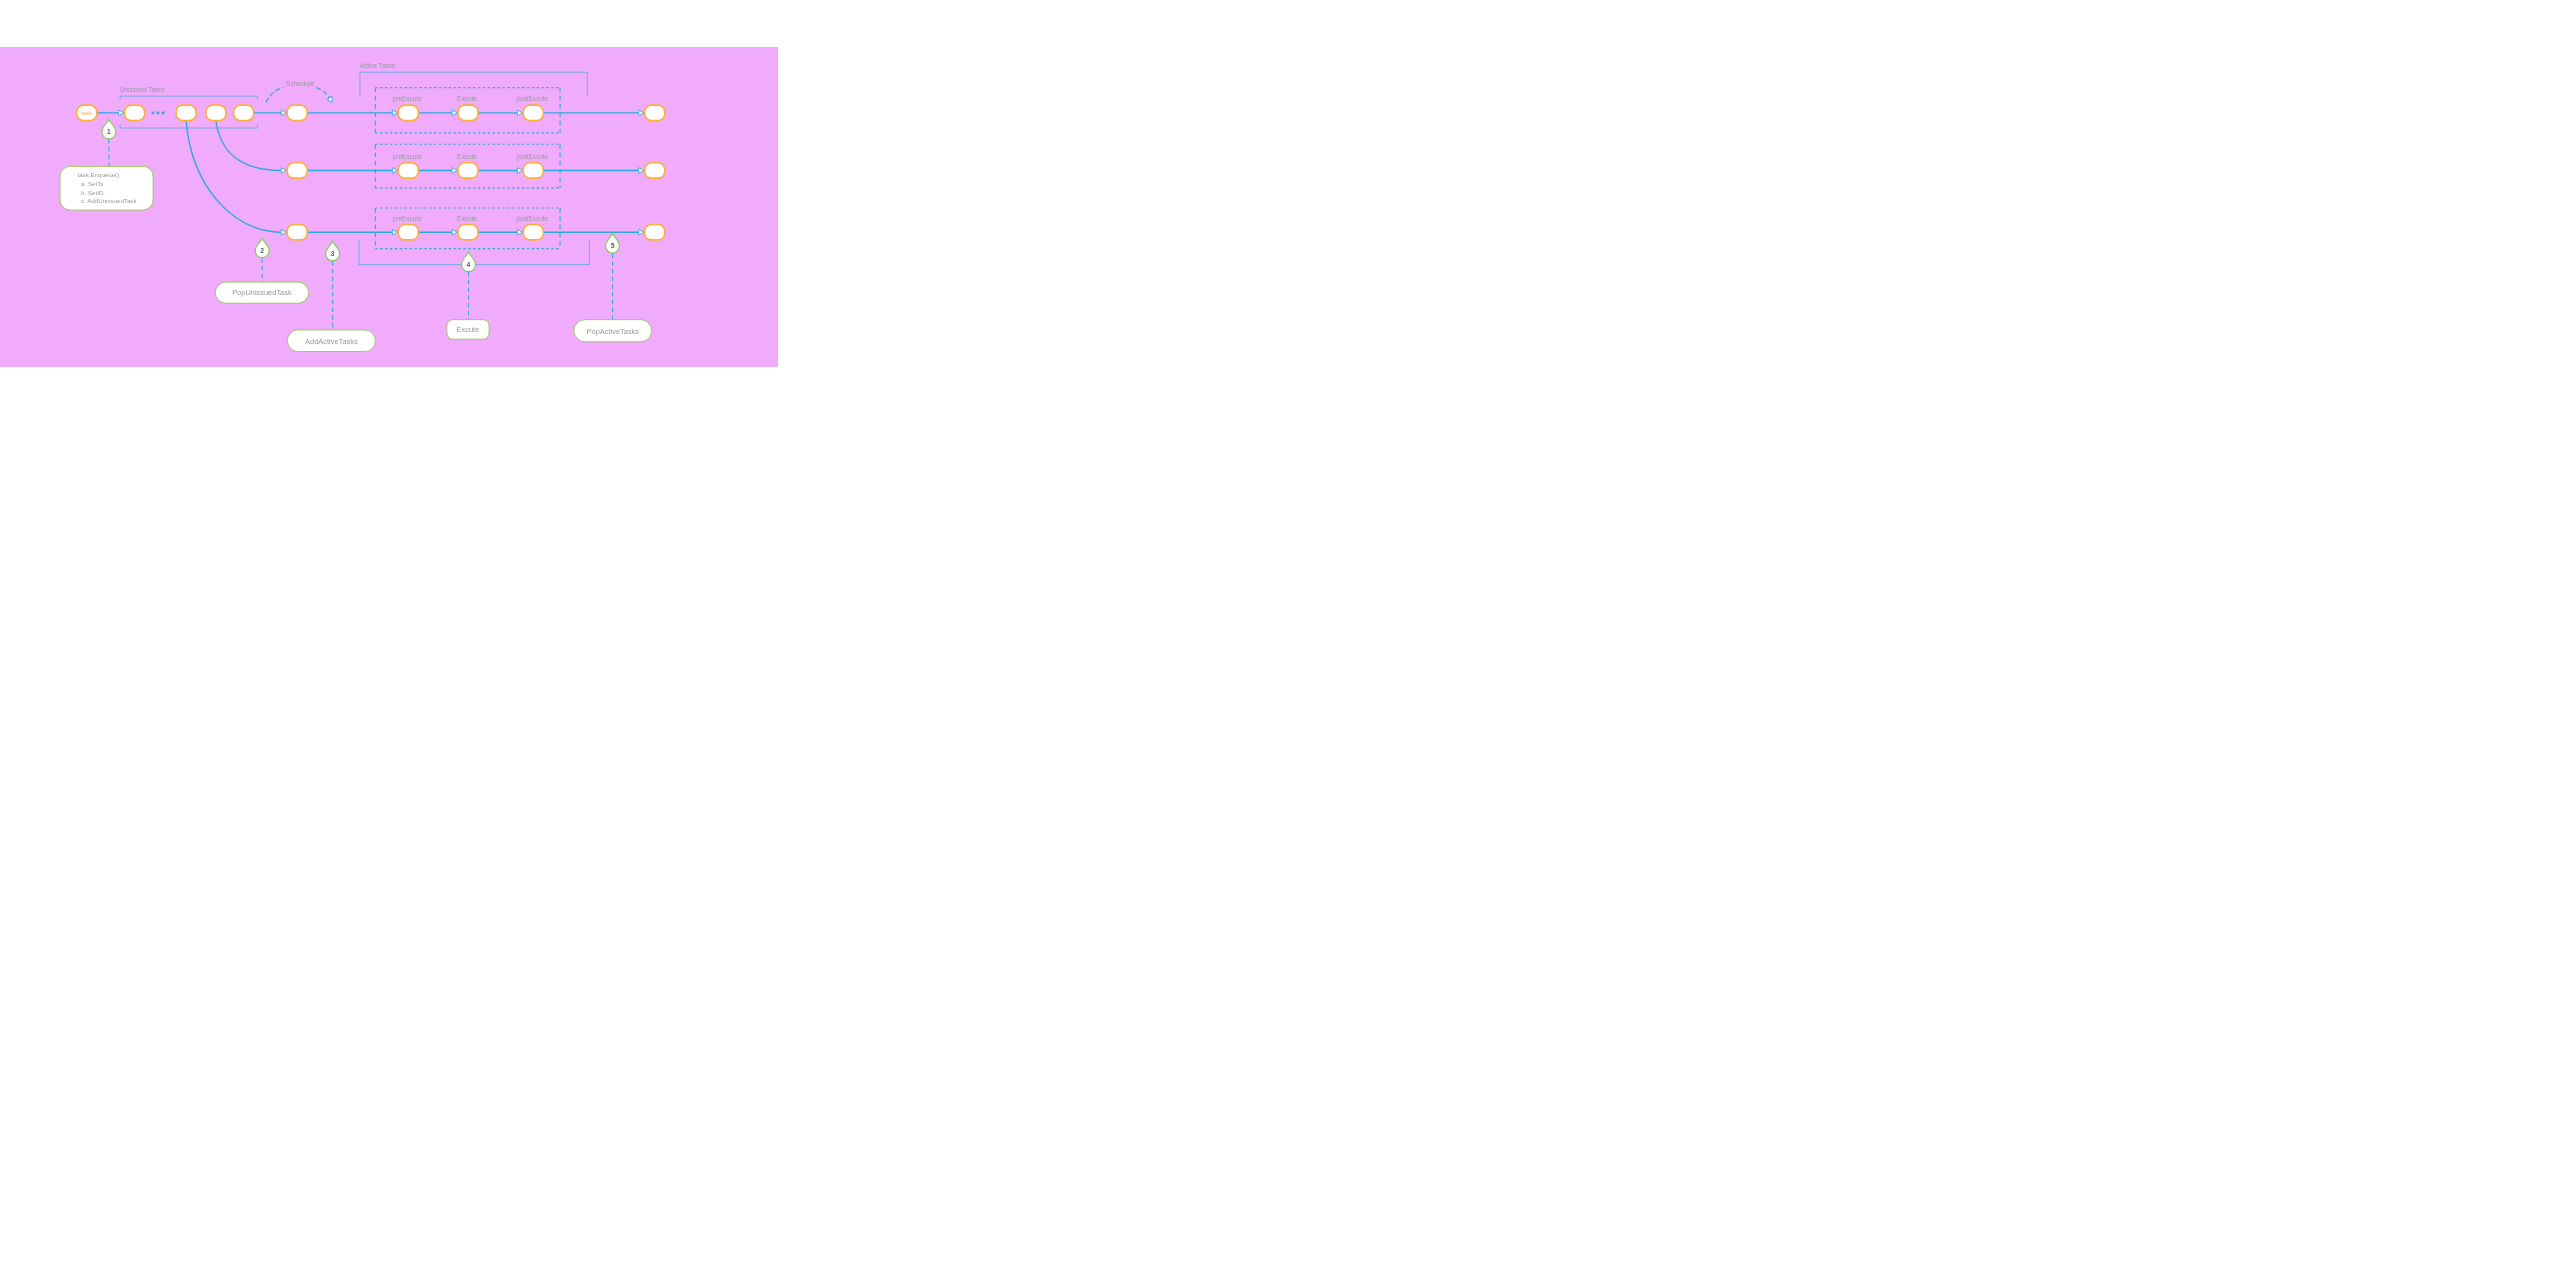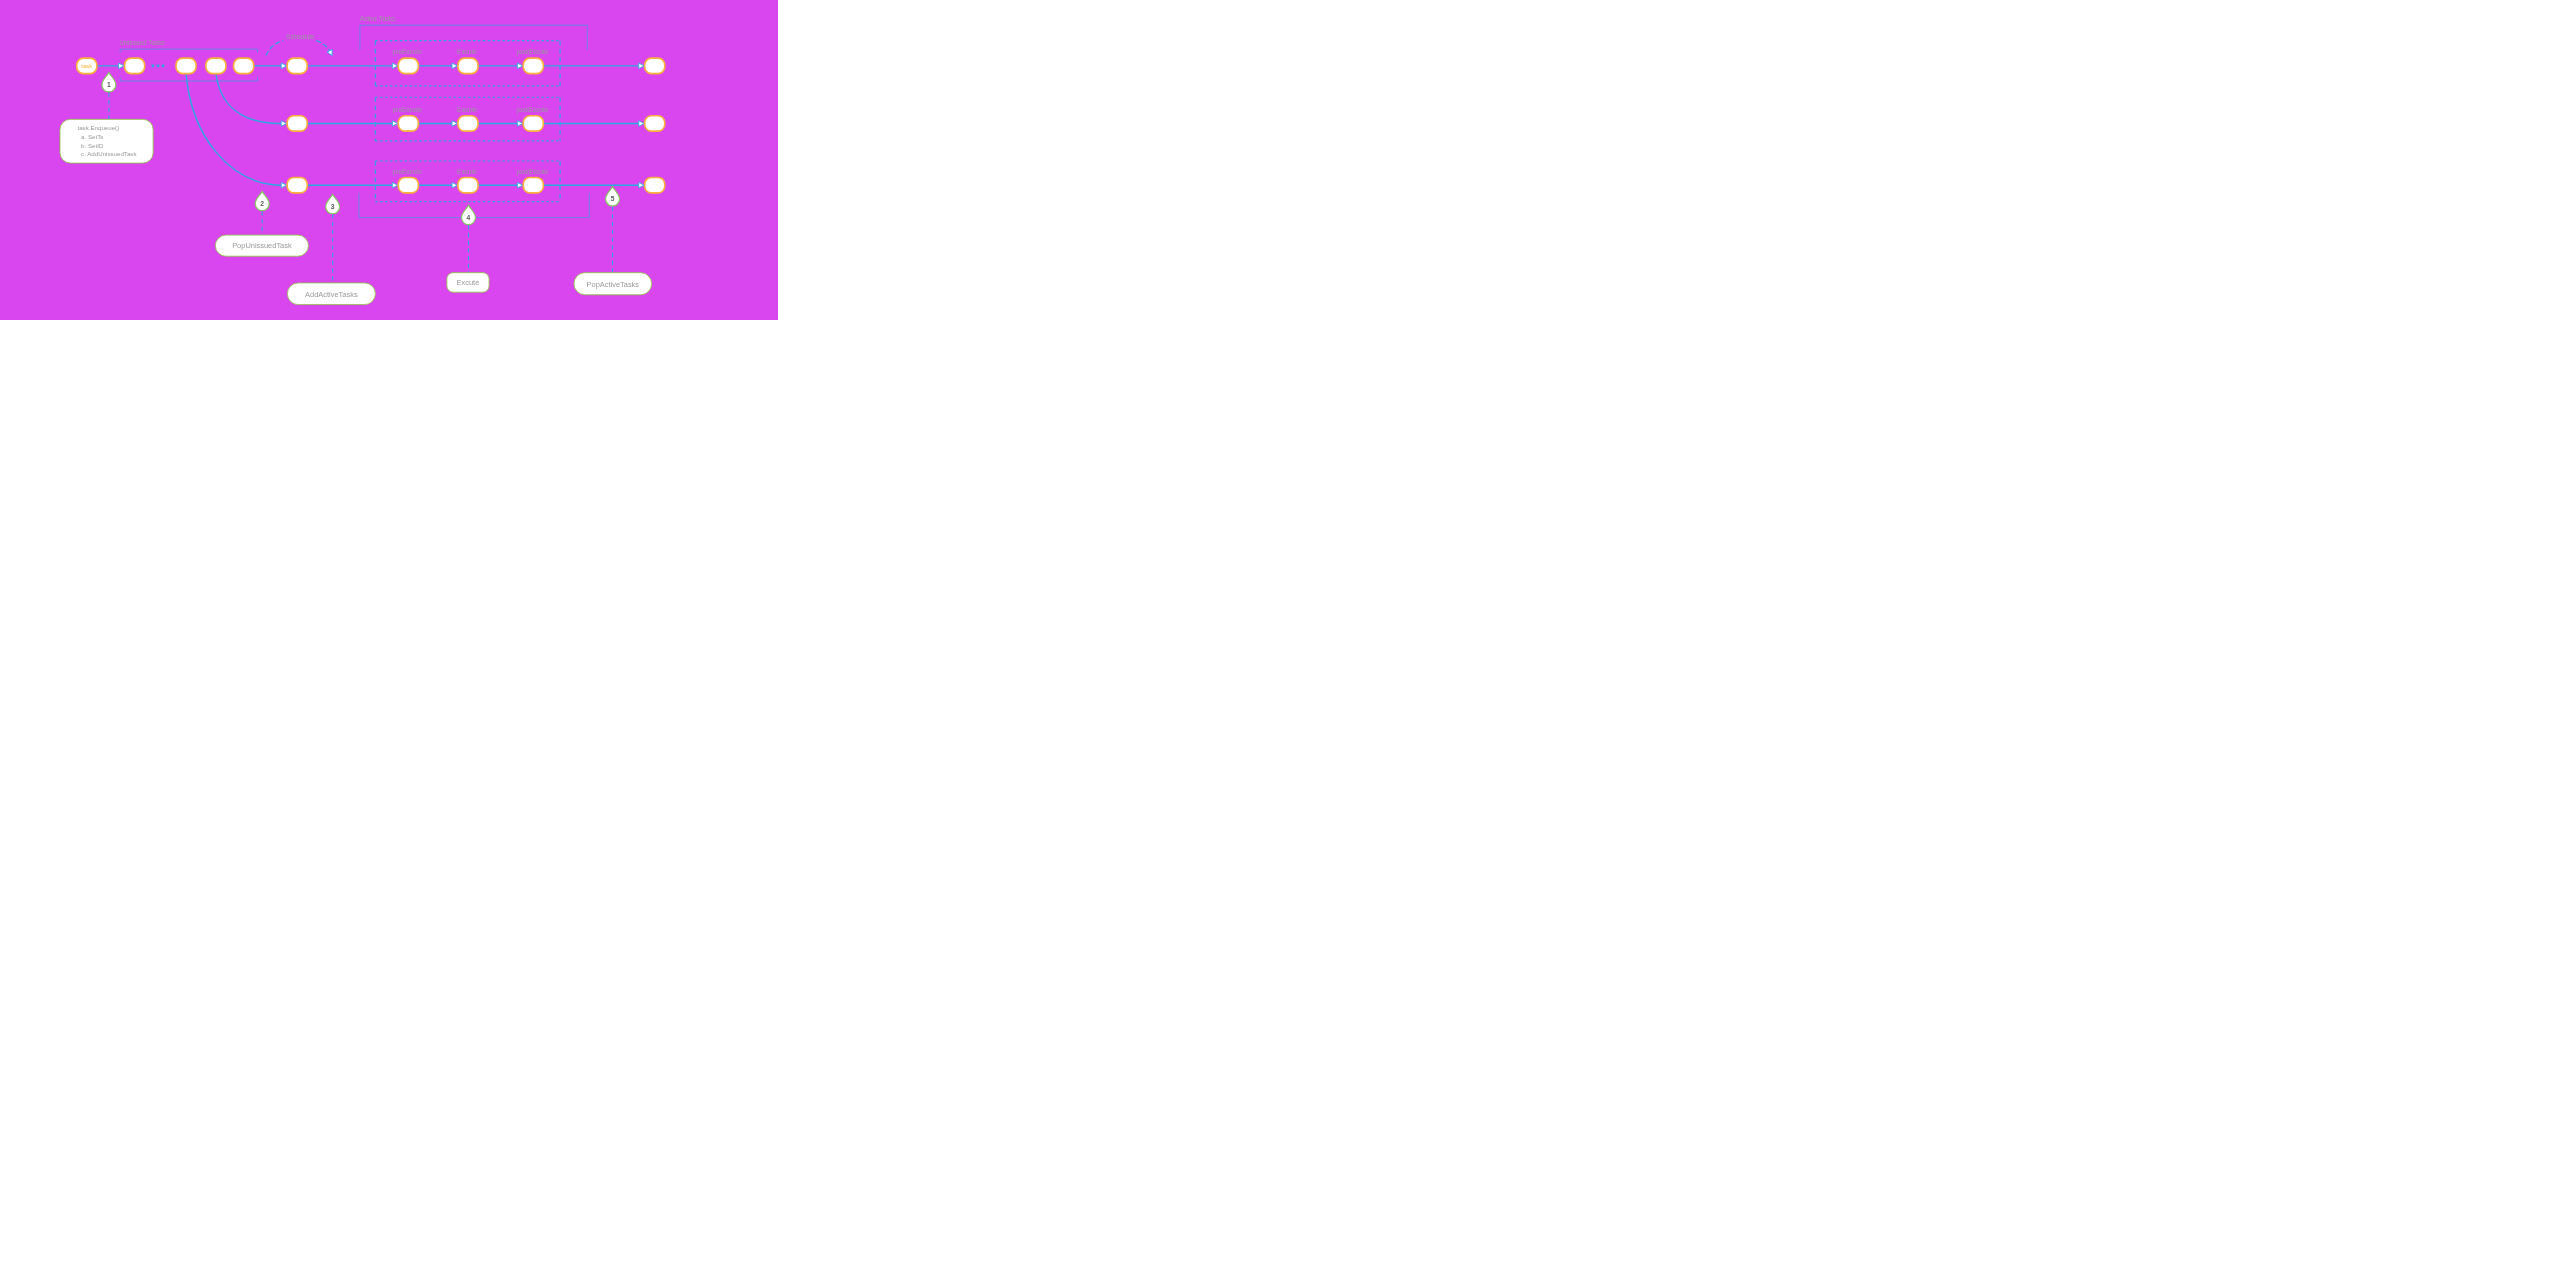--- a/index.html
+++ b/index.html
@@ -1,16 +1,16 @@
 <!DOCTYPE html>
 <html style="--accent-blue: #29ABE2; --node-orange: #FBB03B; --marker-green: #82CB5A; --callout-green: #8CC63F; --label-gray: #97999C; --number-gray: #58595B;font-size:8.2px"><head>
 <meta charset="utf-8">
 <style>
   html,body{margin:0;padding:0;background:#ffffff;}
-  .stage{width:778px;height:320px;position:relative;background:#d946ef;overflow:hidden;}
+  .stage{width:778px;height:320px;position:relative;background:#f0abfc;overflow:hidden;margin-top:47px;}
   svg{display:block;}
   text{font-family:"Liberation Sans",sans-serif;}
   .flow{fill:none;stroke:var(--accent-blue,#29ABE2);stroke-width:2.7;stroke-linecap:round;}
   .arrowhead{fill:#ffffff;stroke:var(--accent-blue,#29ABE2);stroke-width:1.7;stroke-linejoin:round;}
   .bracket{fill:none;stroke:var(--accent-blue,#29ABE2);stroke-width:1.2;}
   .dotted-h{fill:none;stroke:var(--accent-blue,#29ABE2);stroke-width:2.3;stroke-dasharray:4.5 5;}
   .dotted-v{fill:none;stroke:var(--accent-blue,#29ABE2);stroke-width:2.2;stroke-dasharray:9 7;}
   .dashed-arc{fill:none;stroke:var(--accent-blue,#29ABE2);stroke-width:2.3;stroke-dasharray:8 6.5;stroke-linecap:round;}
   .connector{fill:none;stroke:var(--accent-blue,#29ABE2);stroke-width:2;stroke-dasharray:8.5 6.5;}
   .node{fill:#ffffff;stroke:var(--node-orange,#FBB03B);stroke-width:3.2;}

